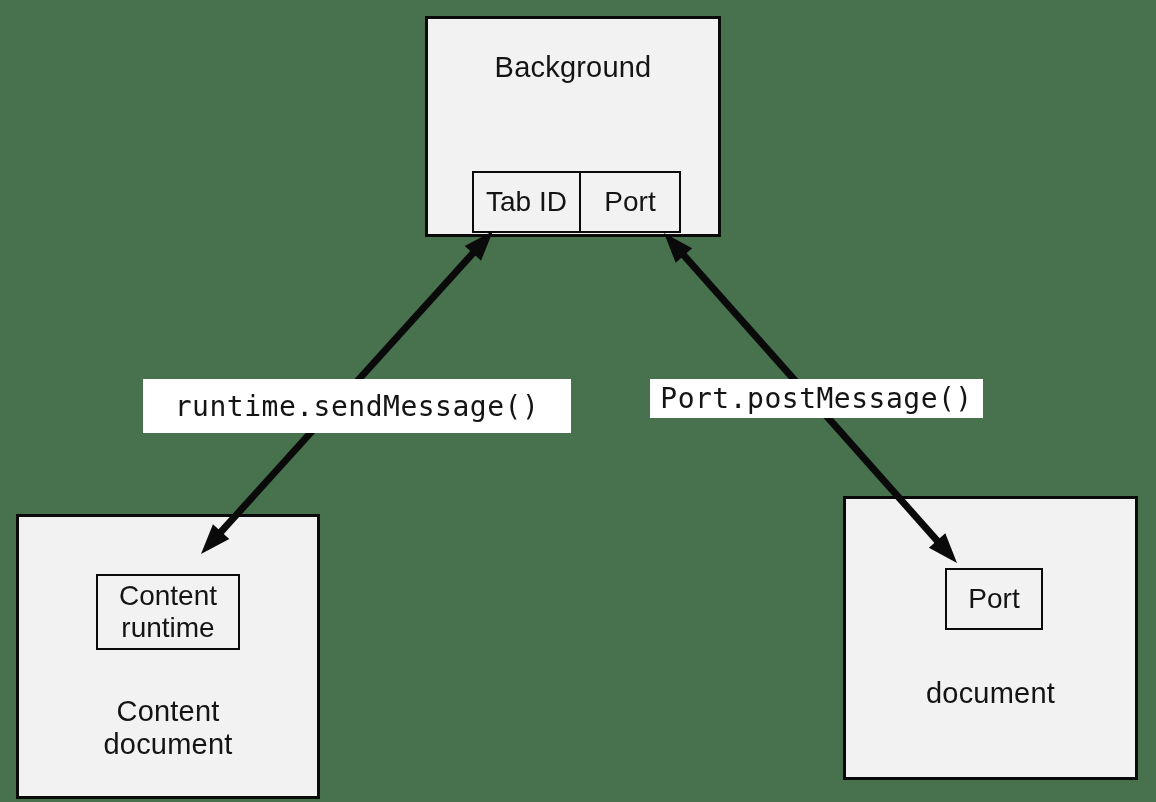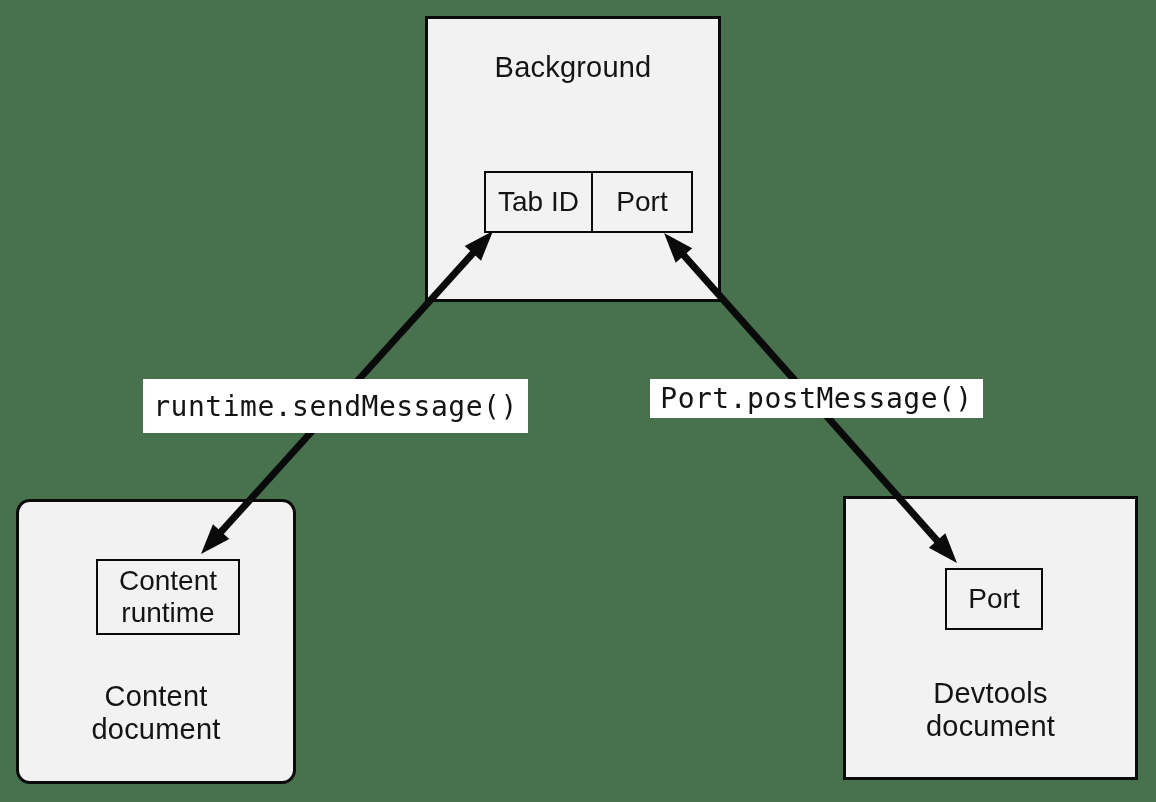--- a/index.html
+++ b/index.html
@@ -84,28 +84,28 @@
     display: flex;
     align-items: center;
     justify-content: center;
     font-family: "DejaVu Sans Mono", monospace;
     font-size: 28px;
     letter-spacing: 0.5px;
     white-space: nowrap;
     box-sizing: border-box;
     z-index: 10;
   }
-  #edge-label-0 { left: 143px; top: 379px; width: 385px; height: 54px; }
+  #edge-label-0 { left: 143px; top: 379px; width: 428px; height: 54px; }
   #edge-label-1 { left: 650px; top: 379px; width: 333px; height: 39px; }
 
-  #node-background-page { left: 425px; top: 16px;  width: 296px; height: 286px; }
-  #node-content-document { left: 16px;  top: 499px; width: 280px; height: 285px; border-radius: 14px; }
+  #node-background-page { left: 425px; top: 16px;  width: 296px; height: 221px; }
+  #node-content-document { left: 16px;  top: 514px; width: 304px; height: 285px; }
   #node-devtools-document { left: 843px; top: 496px; width: 295px; height: 284px; }
 
-  #slot-table-background { left: 56px; top: 152px; width: 209px; height: 62px; }
+  #slot-table-background { left: 44px; top: 152px; width: 209px; height: 62px; }
   .slot-cell.first { width: 107px; }
   .slot-cell.second { flex: 1; }
 
   #inner-content-script { left: 77px; top: 57px; width: 144px; height: 76px; }
   #inner-devtools-port  { left: 99px; top: 69px; width: 98px;  height: 62px; }
 </style>
 </head>
 <body>
 
 <div class="canvas">
@@ -129,21 +129,20 @@
       <div>Content</div>
       <div>document</div>
     </div>
   </div>
 
   <div class="node-box" id="node-devtools-document">
     <div class="inner-box" id="inner-devtools-port">
       <div>Port</div>
     </div>
     <div class="node-title doc-title">
-      <div>Devtools</div>
       <div>document</div>
     </div>
   </div>
 
   <svg class="arrow-layer" viewBox="0 0 1156 802" aria-hidden="true">
     <g id="arrow-group-0">
         <line x1="217.0947021441846" y1="536.1966137240698" x2="476.90529785581543" y2="248.80338627593022" stroke="#0A0A0A" stroke-width="7"></line>
         <polygon points="493,231 481.0415076962373,260.63097132766404 464.72173694330127,245.87749436216149" fill="#0A0A0A"></polygon>
         <polygon points="201,554 229.27826305669876,539.1225056378386 212.9584923037627,524.369028672336" fill="#0A0A0A"></polygon>
       </g>

